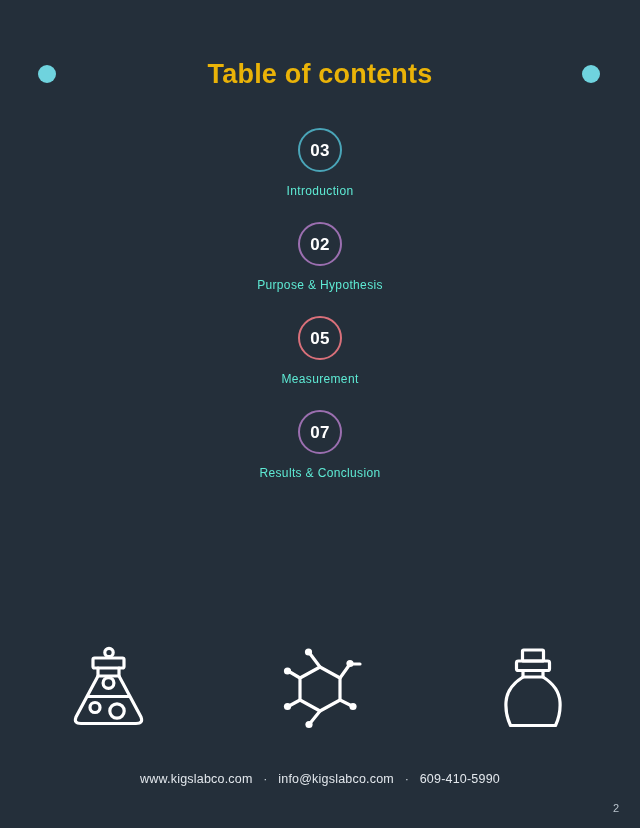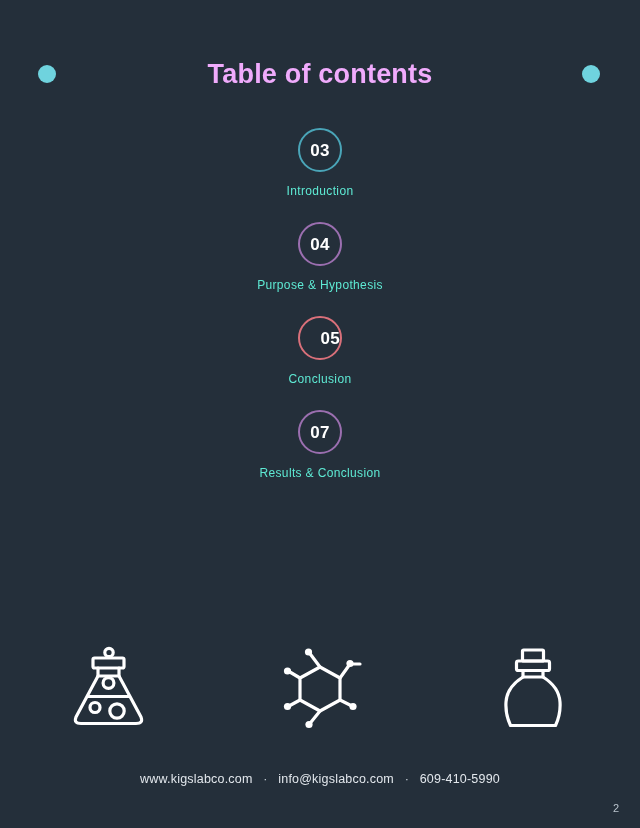--- a/index.html
+++ b/index.html
@@ -33,21 +33,21 @@
   .dot-left  { left: 38px; }
   .dot-right { left: 582px; }
 
   
   .title {
     position: absolute;
     top: 58px;
     left: 0;
     width: 640px;
     text-align: center;
-    color: #f0abfc;
+    color: #eab308;
     font-size: 27px;
     font-weight: bold;
     letter-spacing: 0.2px;
     line-height: 32px;
   }
 
   
   .toc {
     position: absolute;
     top: 128px;
@@ -147,30 +147,30 @@
 
     <div class="toc-item">
       <div class="toc-circle" style="border-color: rgb(74, 165, 184);">
         <span class="toc-num">03</span>
       </div>
       <div class="toc-label">Introduction</div>
     </div>
 
     <div class="toc-item">
       <div class="toc-circle" style="border-color: rgb(155, 111, 176);">
-        <span class="toc-num">04</span>
+        <span class="toc-num">02</span>
       </div>
       <div class="toc-label">Purpose &amp; Hypothesis</div>
     </div>
 
     <div class="toc-item">
-      <div class="toc-circle" style="border-color: rgb(217, 112, 122); justify-content: flex-end;">
+      <div class="toc-circle" style="border-color: rgb(217, 112, 122);">
         <span class="toc-num">05</span>
       </div>
-      <div class="toc-label">Conclusion</div>
+      <div class="toc-label">Measurement</div>
     </div>
 
 
     <div class="toc-item">
       <div class="toc-circle" style="border-color: rgb(155, 111, 176); align-items: center;">
         <span class="toc-num">07</span>
       </div>
       <div class="toc-label">Results &amp; Conclusion</div>
     </div>
 

